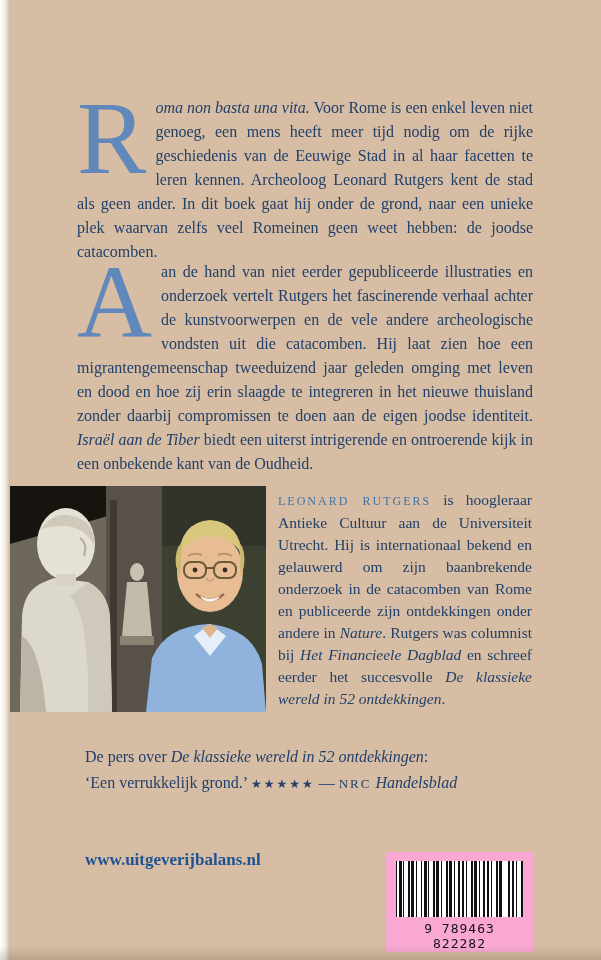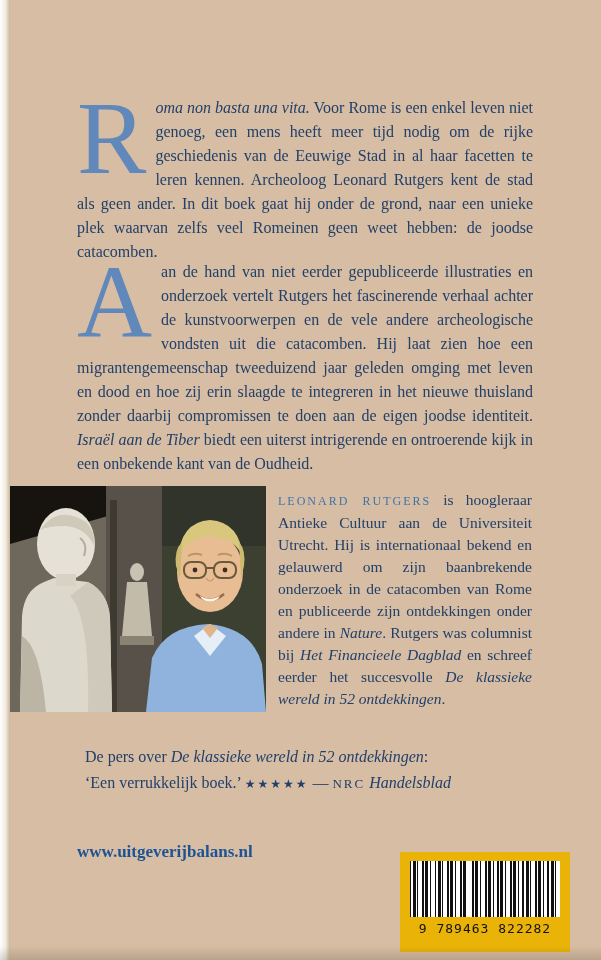--- a/index.html
+++ b/index.html
@@ -58,28 +58,27 @@
     font-size:16px;line-height:26px;margin:8px;
   }
   .stars{
     font-size:12px;letter-spacing:2px;
   }
   .caps-spaced{
     letter-spacing:2px;font-size:13px;
   }
   .website{
     position:absolute;left:77px;top:842px;
-    font-size:17px;font-weight:bold;color:#1d5294;margin:0;
+    font-size:17px;font-weight:bold;color:#1d5294;margin:8px;
   }
   .barcode{
-    position:absolute;left:386px;top:852px;width:170px;height:100px;
-    background:#eab308;
+    position:absolute;left:386px;top:852px;width:147px;height:100px;
+    background:#f9a8d4;
     box-sizing:border-box;
     padding:9px 10px 0 10px;
-    margin-left:14px;
   }
   .bars{
     height:56px;width:100%;
     background:repeating-linear-gradient(90deg,
       #111 0px,#111 1.5px,
       #fff 1.5px,#fff 3px,
       #111 3px,#111 6px,
       #fff 6px,#fff 7.5px,
       #111 7.5px,#111 8.5px,
       #fff 8.5px,#fff 12.5px);
@@ -157,21 +156,21 @@
 
   <p class="bio"><span class="bio-name">LEONARD RUTGERS</span>
     <span>is hoogleraar Antieke Cultuur aan de Universiteit Utrecht. Hij is internationaal bekend en gelauwerd om zijn baanbrekende onderzoek in de catacomben van Rome en publiceerde zijn ontdekkingen onder andere in</span>
     <span class="i">Nature</span><span>. Rutgers was columnist bij</span>
     <span class="i">Het Financieele Dagblad</span>
     <span>en schreef eerder het succesvolle</span>
     <span class="i">De klassieke wereld in 52 ontdekkingen</span><span>.</span></p>
 
   <p class="press"><span>De pers over</span>
     <span class="i">De klassieke wereld in 52 ontdekkingen</span><span>:</span><br>
-    <span>‘Een verrukkelijk boek.’</span>
+    <span>‘Een verrukkelijk grond.’</span>
     <span class="stars">★★★★★</span>
     <span>—</span>
     <span class="caps-spaced">NRC</span>
     <span class="i">Handelsblad</span></p>
 
   <p class="website">www.uitgeverijbalans.nl</p>
 
   <div class="barcode">
     <div class="bars"></div>
     <div class="barcode-digits">9 789463 822282</div>

